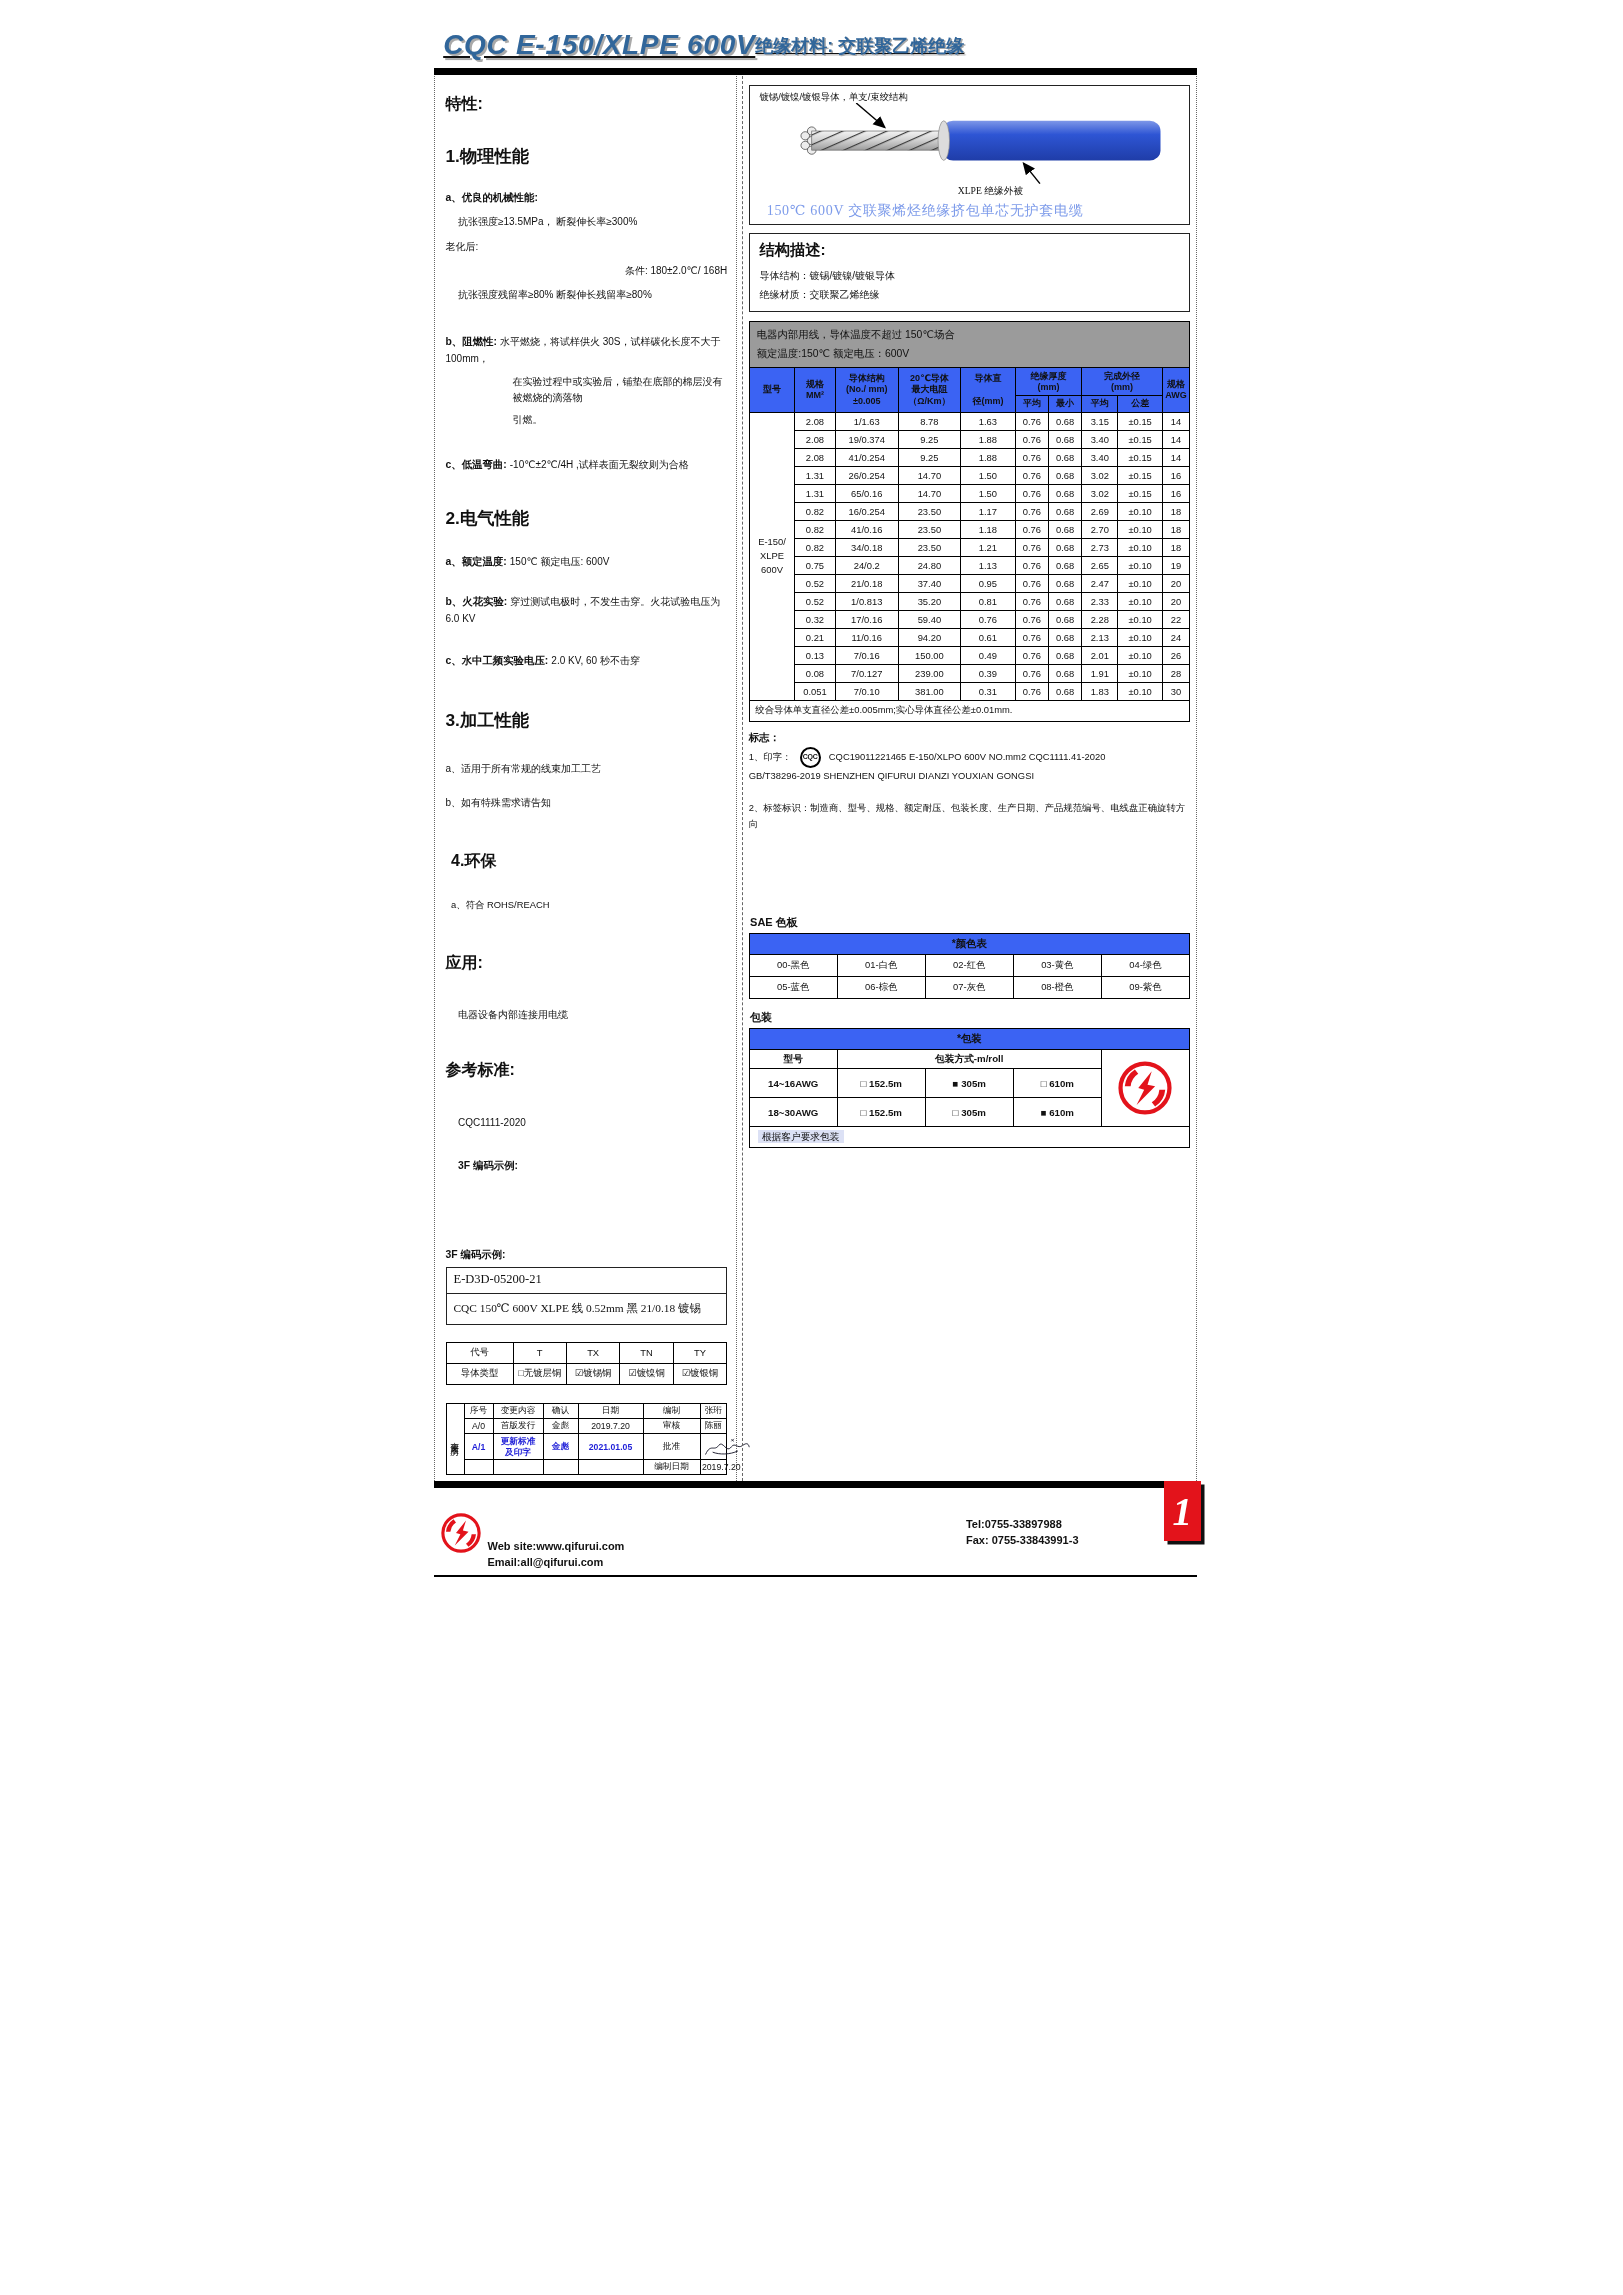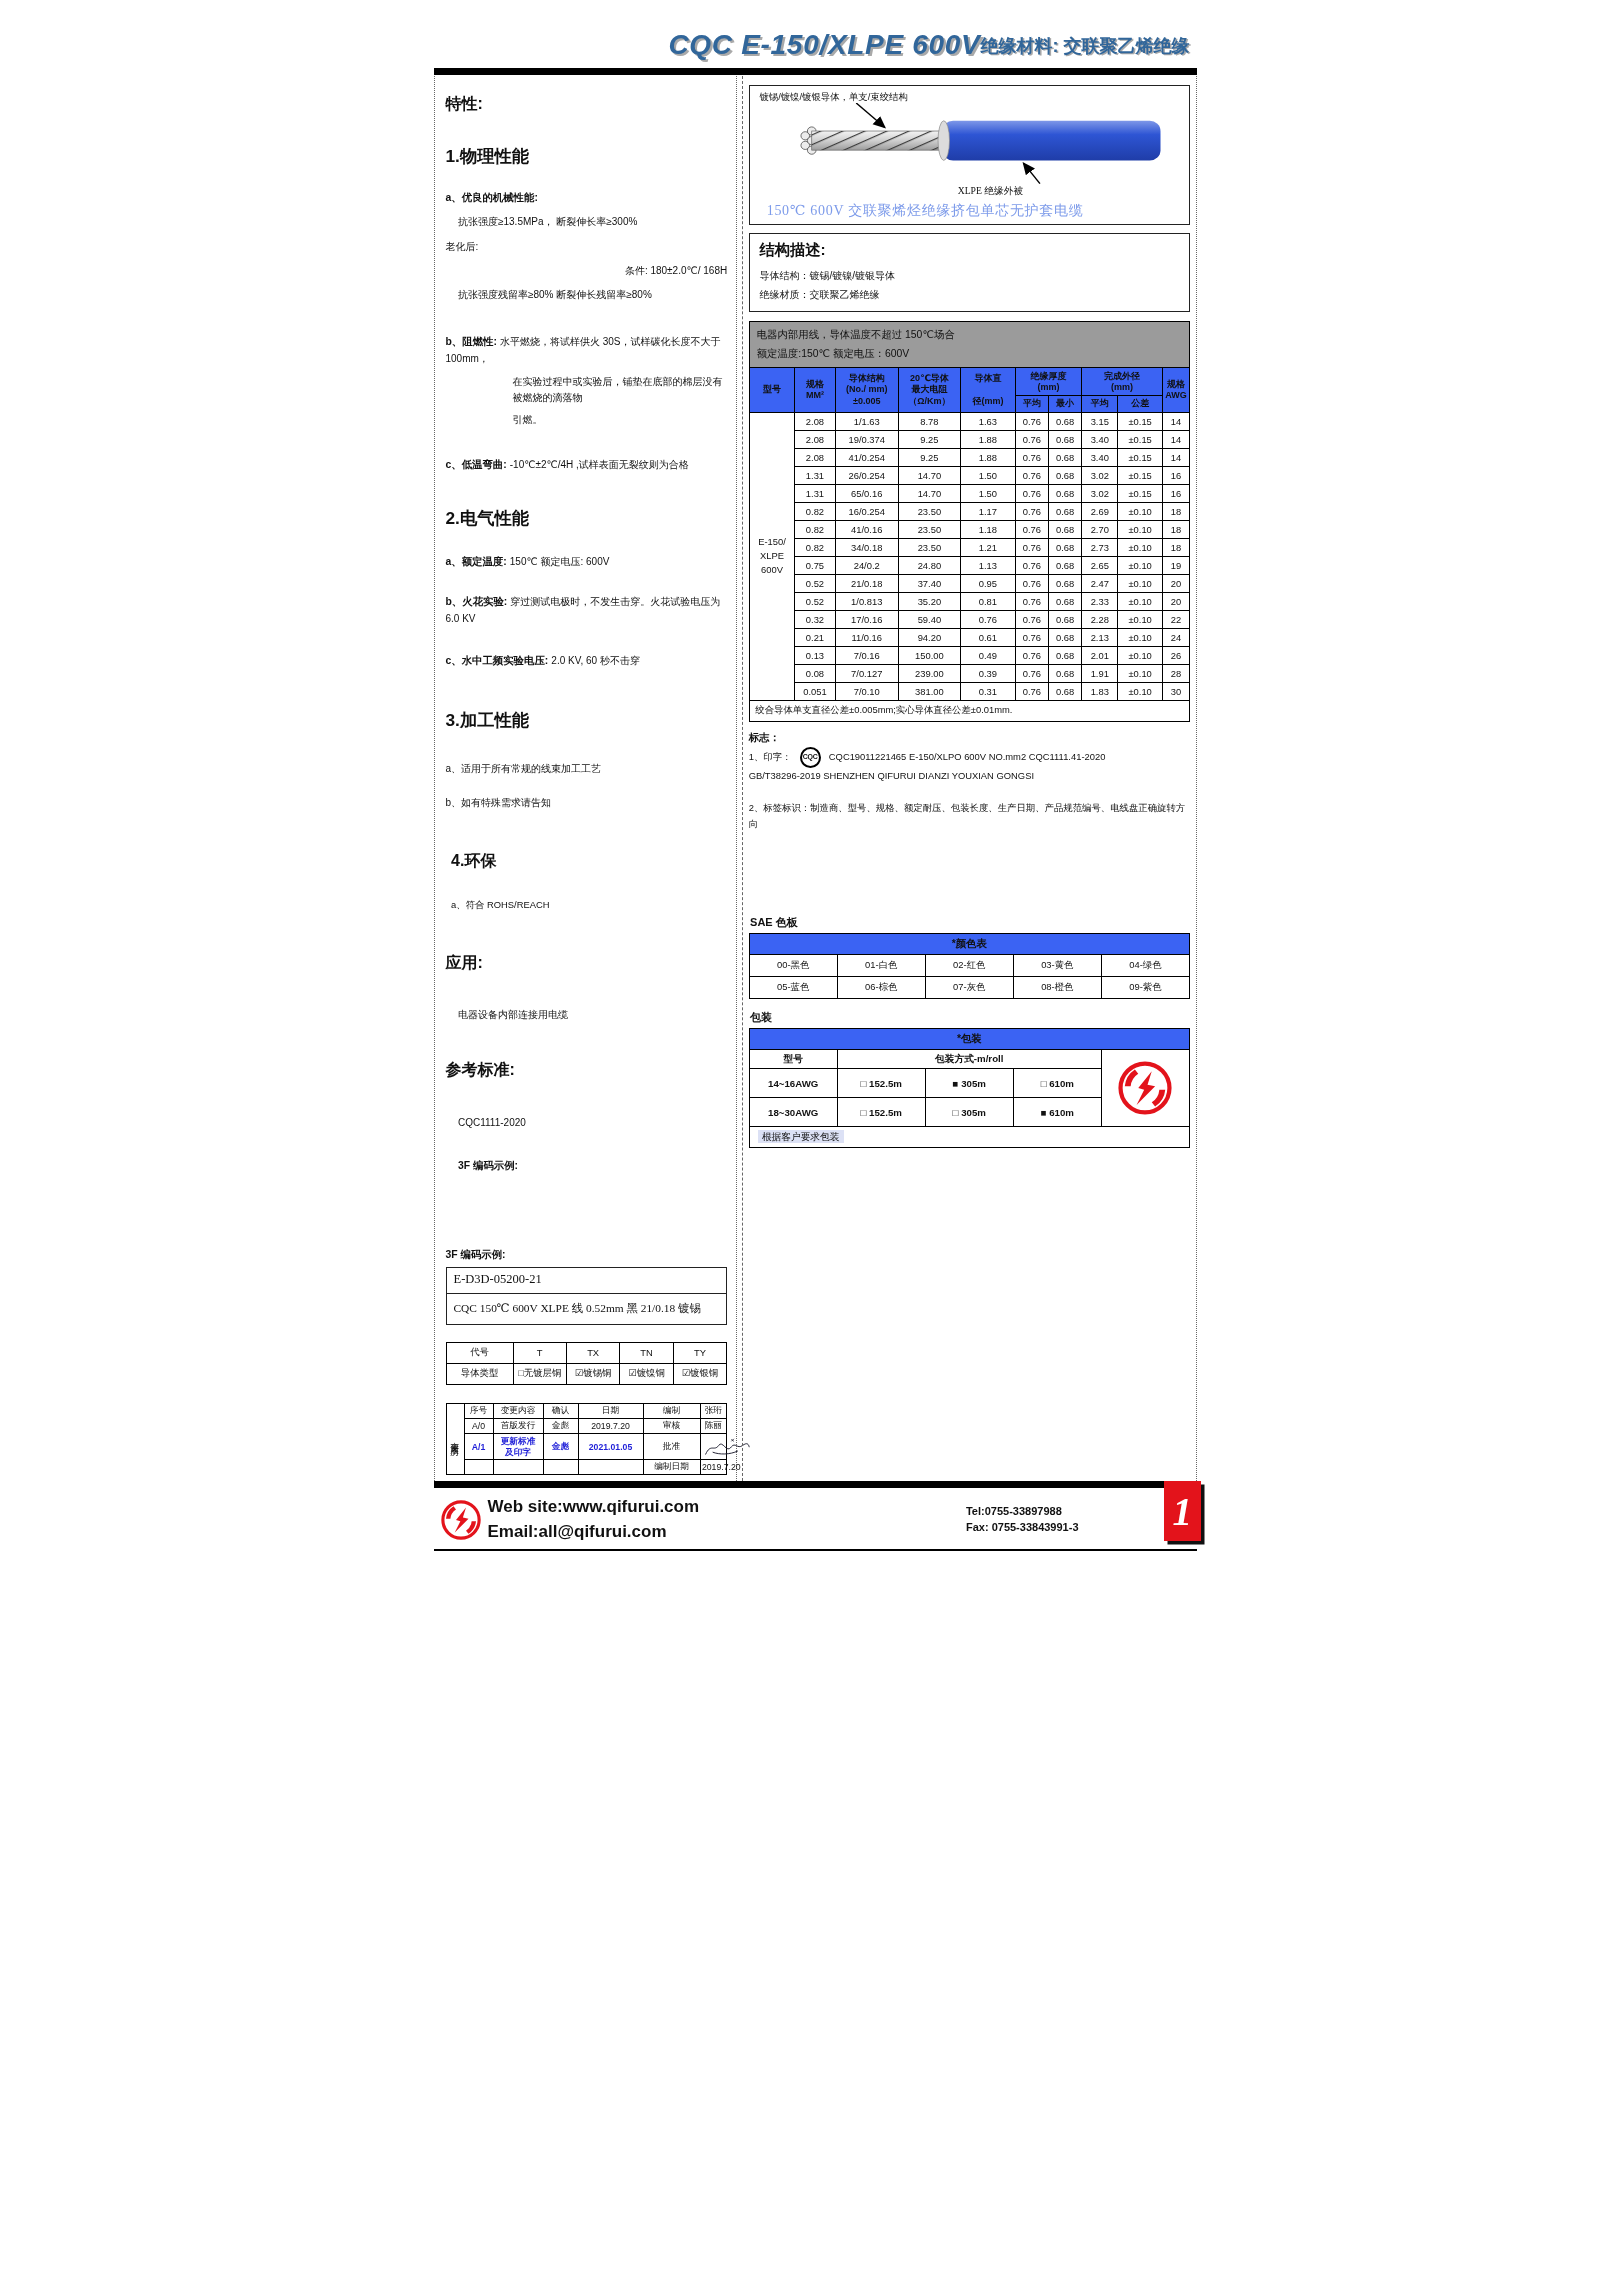--- a/index.html
+++ b/index.html
@@ -4,21 +4,21 @@
 <style>
   :root{
     --blue:#3B63F3; --steel:#31669A; --banner:#9B9B9B; --lightblue:#7D9BEA;
     --red:#E3131B; --revblue:#1F1FD8; --hl:#DCE1F5; --jacket:#2E55D4;
   }
   *{margin:0;padding:0;box-sizing:border-box;}
   body{background:#fff;font-family:"Liberation Sans","DejaVu Sans",sans-serif;color:#111;}
   .page{width:812px;min-height:1148px;margin:0 auto;background:#fff;padding:9.7px 21px 7px 28px;position:relative;}
 
   
-  .hdr{display:flex;align-items:flex-end;justify-content:flex-end;padding:19.4px 7px 7px 9.7px;}
+  .hdr{display:flex;align-items:flex-end;justify-content:flex-start;padding:19.4px 7px 7px 9.7px;text-decoration:underline;}
   .title{font-size:28px;font-weight:bold;letter-spacing:0.7px;color:var(--steel);text-shadow:2.1px 2.1px 0 #a9a9a9;font-style:italic;}
   .subtitle{font-size:18px;font-weight:bold;color:var(--steel);text-shadow:1.4px 1.4px 0 #a9a9a9;padding-bottom:2.8px;}
   .rule-double{height:2.1px;border-top:5.6px solid #000;border-bottom:2.1px solid #000;}
 
   
   .cols{display:flex;gap:5.6px;min-height:971px;align-items:stretch;margin-top:1.4px;}
   .col-left{width:303px;flex:none;border-left:1.4px dotted #666;border-right:1.4px dotted #666;padding:5.6px 8.3px 5.6px 11px;}
   .col-right{flex:1;border-left:1.4px dashed #666;border-right:1.4px dotted #666;padding:7px 5.6px 5.6px 5.6px;}
 
   
@@ -82,21 +82,21 @@
   .pack .rowhdr td{height:19.4px;font-weight:bold;}
   .pack .opt td{height:29px;font-weight:bold;}
   .pack .logo-cell{width:82px;}
   .pack .note td{height:21px;text-align:left;padding-left:8px;}
   .pack .note .hl{background:var(--hl);padding:1.4px 4.2px;}
   .brand-logo{width:54px;height:54px;display:block;margin:0 auto;}
 
   
   .footer{display:flex;align-items:center;padding:4.2px 118px 4.2px 7px;position:relative;margin-top:2.8px;}
   .flogo{width:40px;height:40px;flex:none;}
-  .webmail{margin-left:7px;font-weight:bold;font-size:17px;line-height:1.45;}
+  .webmail{margin-left:7px;font-weight:bold;font-size:11px;line-height:1.45;margin-top:44px;}
   .telfax{margin-left:auto;font-weight:bold;font-size:11px;line-height:1.45;}
   .rule-thin{height:0;border-top:2.1px solid #000;}
   .copyright{font-size:10px;font-weight:bold;padding:4.2px 0 2.8px 42px;}
   .copyright span{border-bottom:1.4px solid #3a57c8;padding-bottom:0.7px;}
   .page-num{position:absolute;right:-4.2px;top:-9.7px;width:37px;height:60px;background:var(--red);color:#fff;
     display:flex;align-items:center;justify-content:center;font-size:39px;font-weight:bold;font-style:italic;
     font-family:"Liberation Serif","DejaVu Serif",serif;box-shadow:3.5px 3.5px 0 #111;z-index:5;}
   .footer-wrap{position:relative;}
 </style>
 </head>

